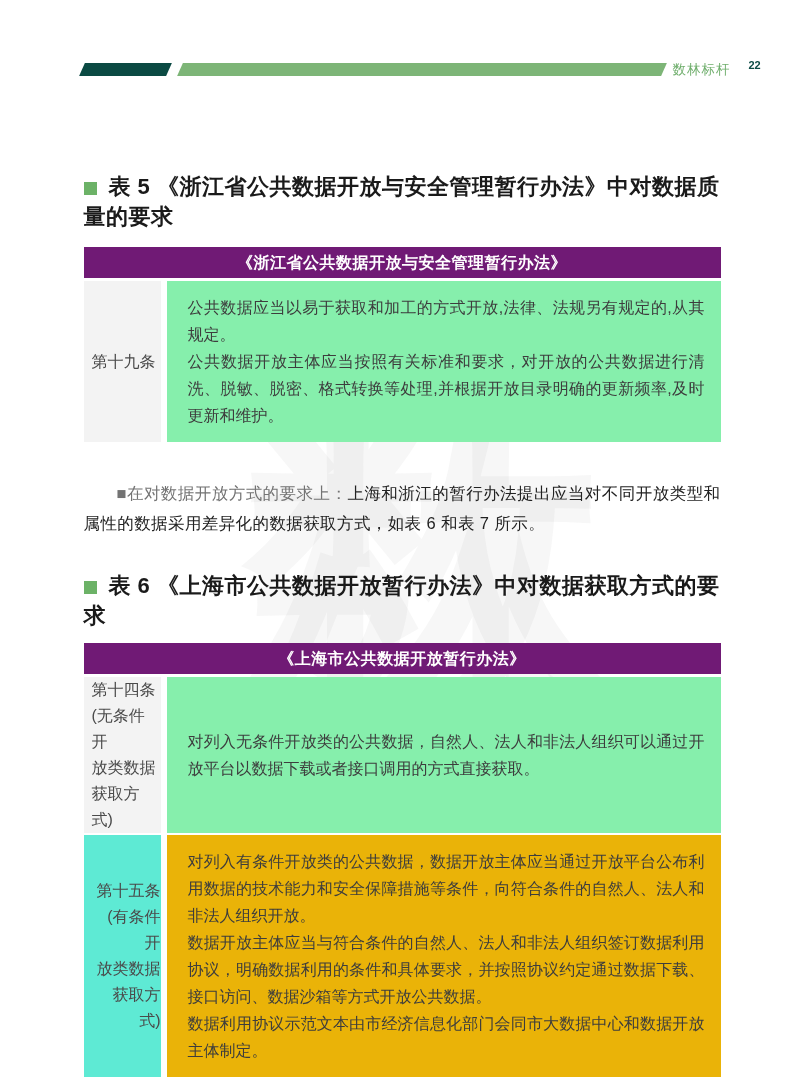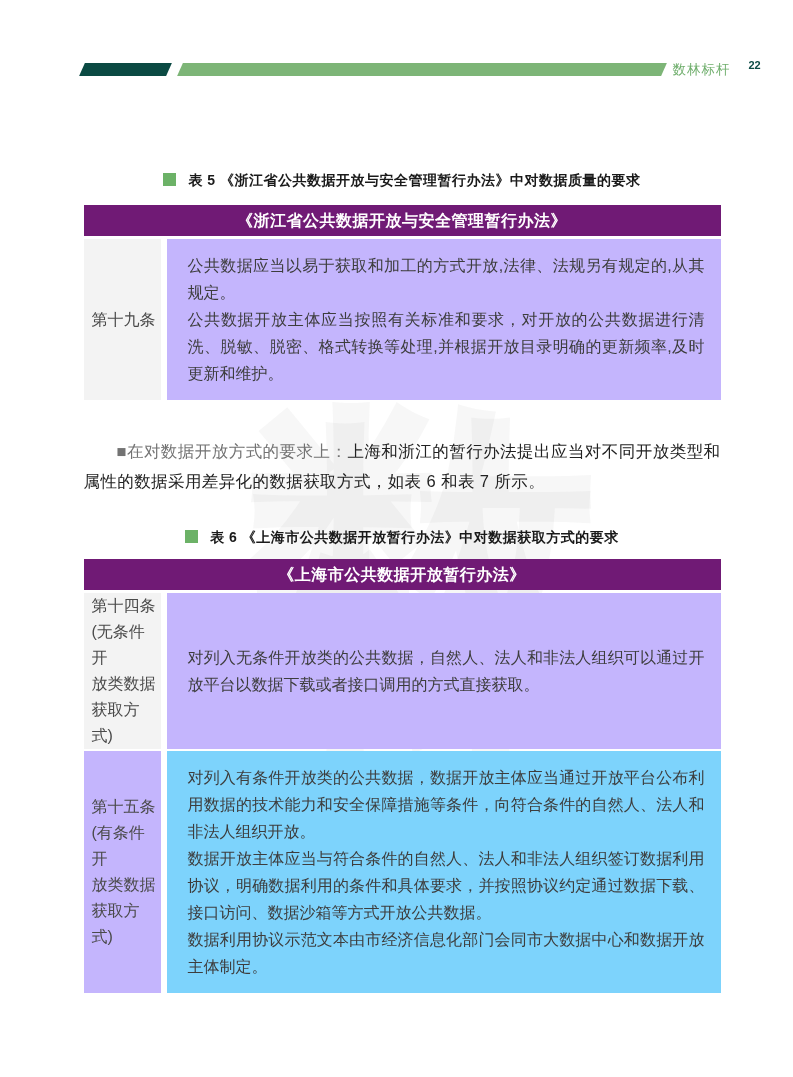--- a/index.html
+++ b/index.html
@@ -25,49 +25,49 @@
   }
   .hdr-brand{
     position:absolute;left:667px;top:6px;font-size:13.5px;color:#6fae6c;letter-spacing:1px;
   }
   .hdr-pagenum{
     position:absolute;left:743px;top:4px;font-size:11px;font-weight:bold;color:#0c4b45;
   }
   
   .content{position:absolute;left:78px;top:172px;width:637px;}
   .caption{
-    text-align:center;font-size:14px;font-weight:bold;color:#1a1a1a;
+    text-align:left;font-size:22px;font-weight:bold;color:#1a1a1a;
     margin-bottom:15px;letter-spacing:0.5px;
   }
   .caption .sq{
     display:inline-block;width:13px;height:13px;background:#6cb267;
     margin-right:12px;vertical-align:-1px;
   }
   .tbl{width:637px;}
   .tbl-head{
     background:#701a75;color:#ffffff;font-weight:bold;text-align:center;
     height:31px;line-height:31px;font-size:16px;margin-bottom:3px;letter-spacing:0.5px;
   }
   .tbl-row{display:flex;gap:6px;margin-bottom:2px;}
   .cell-label{
     width:77px;flex:0 0 77px;background:#f3f3f3;display:flex;align-items:center;
     padding-left:8px;box-sizing:border-box;font-size:16px;line-height:26px;
     color:#4a4a4a;white-space:pre-line;
   }
   .cell-body{
-    flex:1;background:#c4b5fd;display:flex;flex-direction:column;justify-content:center;
+    flex:1;background:#86efac;display:flex;flex-direction:column;justify-content:center;
     padding:13px 16px 13px 21px;box-sizing:border-box;font-size:16px;line-height:27px;
     color:#3d3d3d;text-align:justify;
   }
   .cell-body p{margin:0;}
   .row-t5{min-height:105px;}
   .row-t6-1{min-height:145px;}
   .row-t6-2{min-height:178px;}
-  .row-t6-2 .cell-label{background:#c4b5fd;}
-  .row-t6-2 .cell-body{background:#7dd3fc;}
+  .row-t6-2 .cell-label{background:#5eead4;text-align:right;}
+  .row-t6-2 .cell-body{background:#eab308;}
   
   .midpara{
     margin:36px 0 33px 0;font-size:16.5px;line-height:30px;color:#222222;
     text-indent:2em;text-align:justify;letter-spacing:0.4px;
   }
   .midpara .lead{color:#737373;}
   .gap-t6{margin-bottom:12px;}
 </style>
 </head>
 <body>

